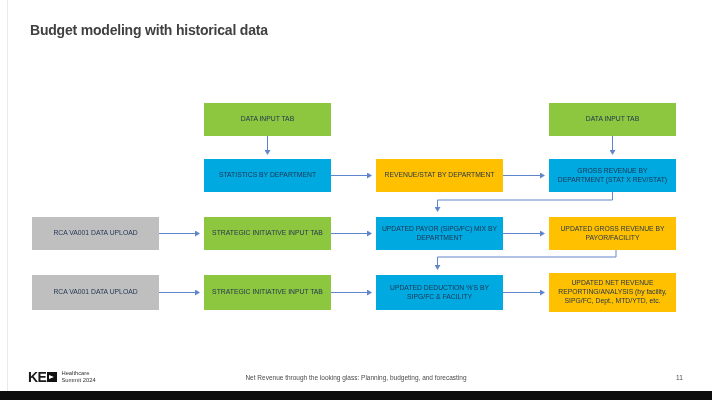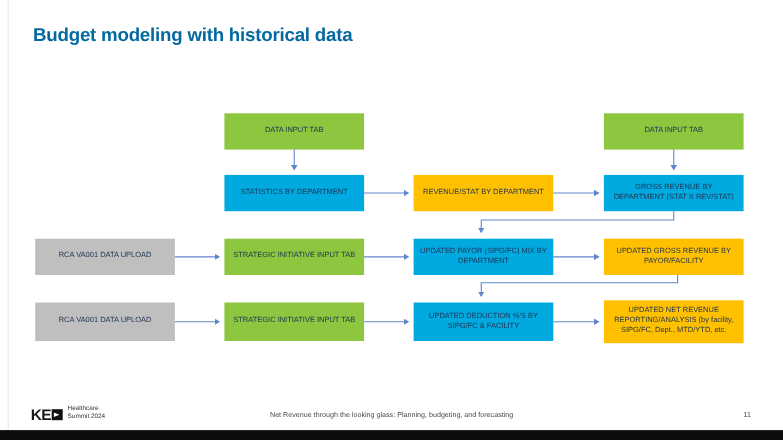--- a/index.html
+++ b/index.html
@@ -1,33 +1,33 @@
 <!DOCTYPE html>
 <html style="--green: #8DC63F; --blue: #00A9E0; --orange: #FFC000; --gray: #BFBFBF; --arrow: #4472C4; --box-text: #1F3350;"><head>
 <meta charset="utf-8">
 <style>
   html,body{margin:0;padding:0;}
   body{font-family:"Liberation Sans", sans-serif; background:#ffffff;}
   .slide{position:relative;width:712px;height:400px;background:#fff;overflow:hidden;}
   .slide-edge{position:absolute;left:7px;top:0;width:1px;height:391px;background:#e9e9e9;}
-  .title{position:absolute;left:30px;top:22px;font-size:17px;font-weight:bold;color:#0369a1;letter-spacing:-0.2px;}
+  .title{position:absolute;left:30px;top:22px;font-size:14px;font-weight:bold;color:#404040;letter-spacing:-0.2px;}
   .box{position:absolute;width:127px;display:flex;align-items:center;justify-content:center;
        text-align:center;font-size:6.8px;line-height:1.3;color:var(--box-text,#1F3350);
        padding:2px 5px;box-sizing:border-box;}
   .box.green{background:var(--green);}
   .box.blue{background:var(--blue);}
   .box.orange{background:var(--orange);}
   .box.gray{background:var(--gray);}
   .connectors{position:absolute;left:0;top:0;pointer-events:none;}
   .connectors path{stroke:var(--arrow);stroke-width:1;fill:none;opacity:0.85;}
   .connectors marker path{fill:var(--arrow);stroke:none;opacity:1;}
   .footer-caption{position:absolute;top:374px;left:50%;transform:translateX(-50%);
        font-size:6.5px;color:#4a4a4a;white-space:nowrap;}
   .page-number{position:absolute;top:374px;left:676px;font-size:6.5px;color:#4a4a4a;}
-  .logo{position:absolute;left:28px;top:369px;display:flex;align-items:flex-start;gap:2px;color:#1a1a1a;}
+  .logo{position:absolute;left:28px;top:369px;display:flex;align-items:center;gap:2px;color:#1a1a1a;}
   .logo-mark{font-weight:bold;font-size:14px;letter-spacing:-0.5px;display:flex;align-items:center;}
   .logo-square{width:10px;height:10px;background:#111;display:inline-block;margin-left:1px;position:relative;}
   .logo-square:before{content:"";position:absolute;left:2px;top:3px;border-left:5px solid #fff;
        border-top:2.5px solid transparent;border-bottom:2.5px solid transparent;}
   .logo-lines{display:flex;flex-direction:column;font-size:5.8px;line-height:1.15;margin-left:2px;color:#333;}
   .bottom-bar{position:absolute;left:0;bottom:0;width:712px;height:9px;background:#0d0d0d;}
 </style>
 </head>
 <body>
 

